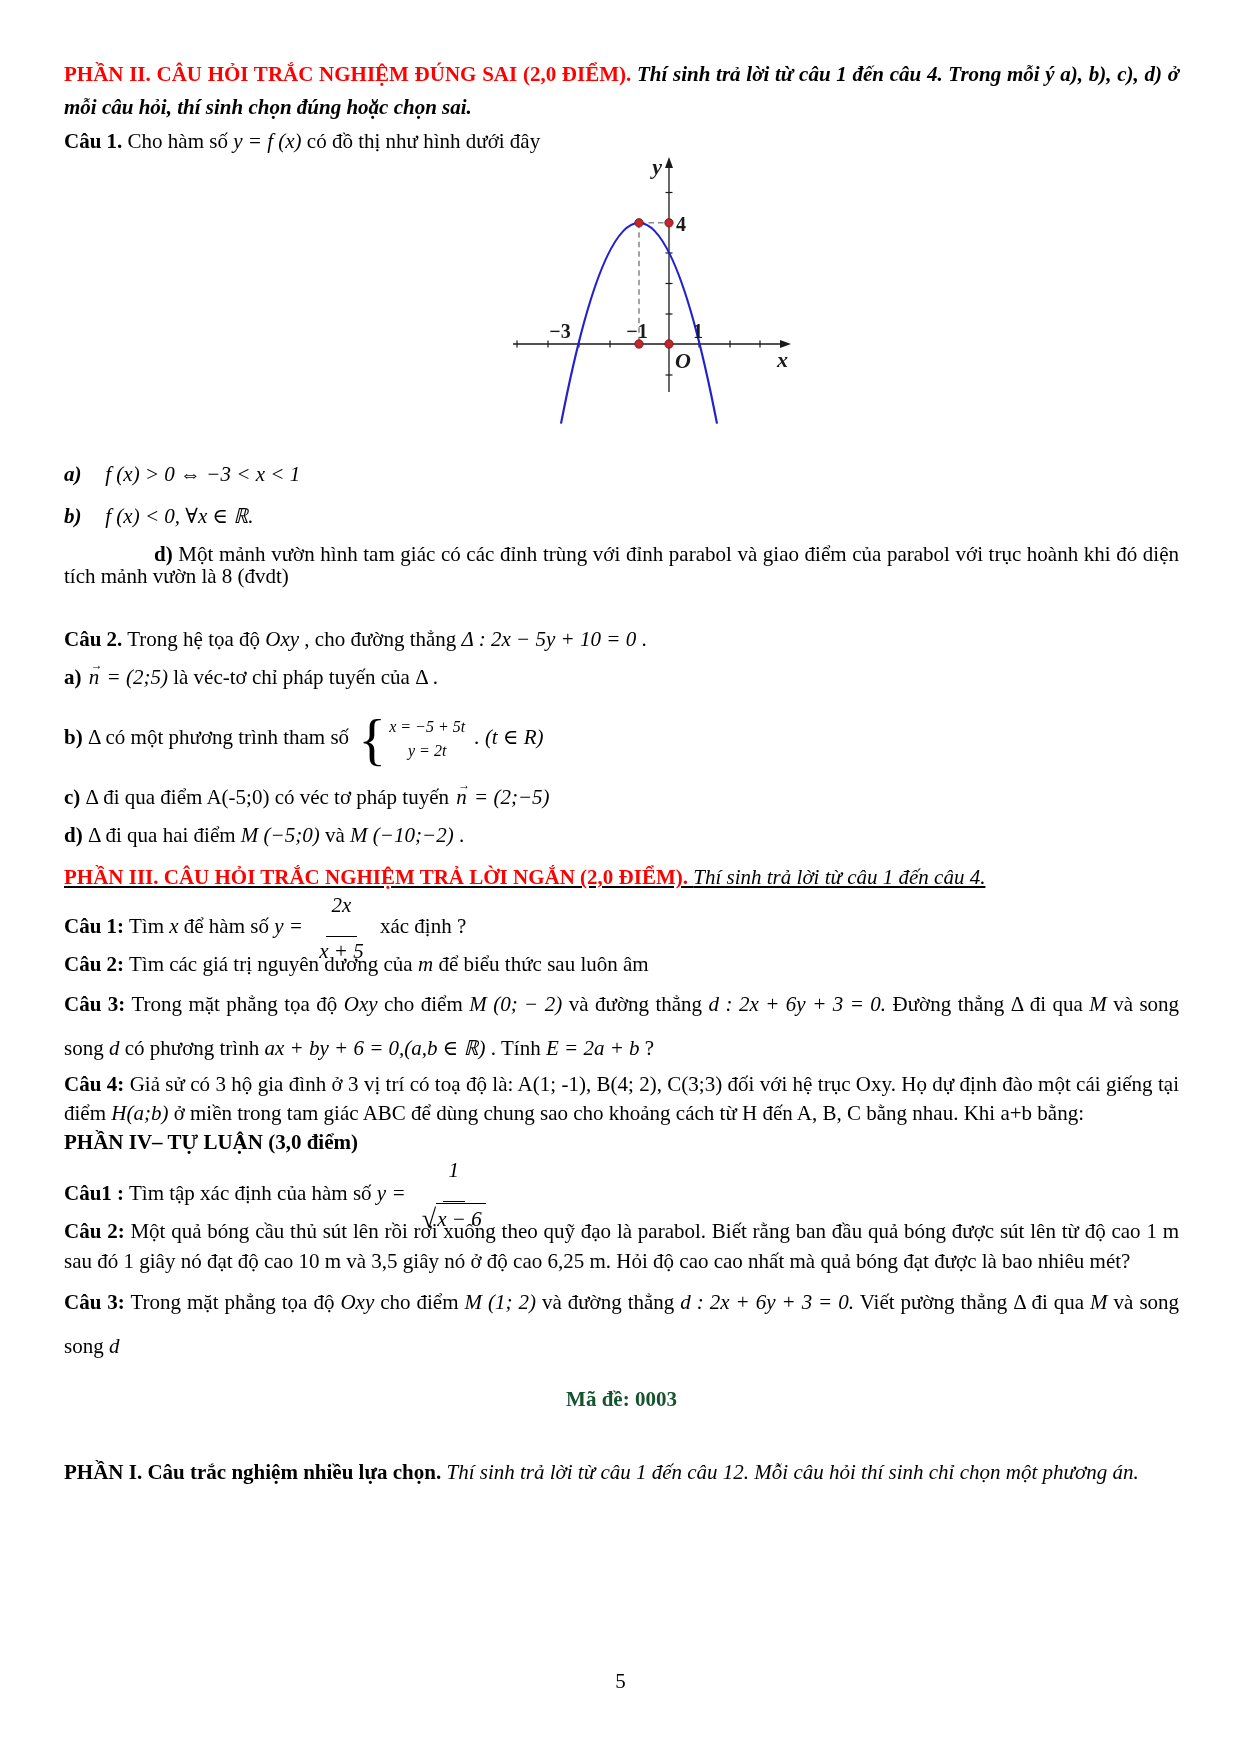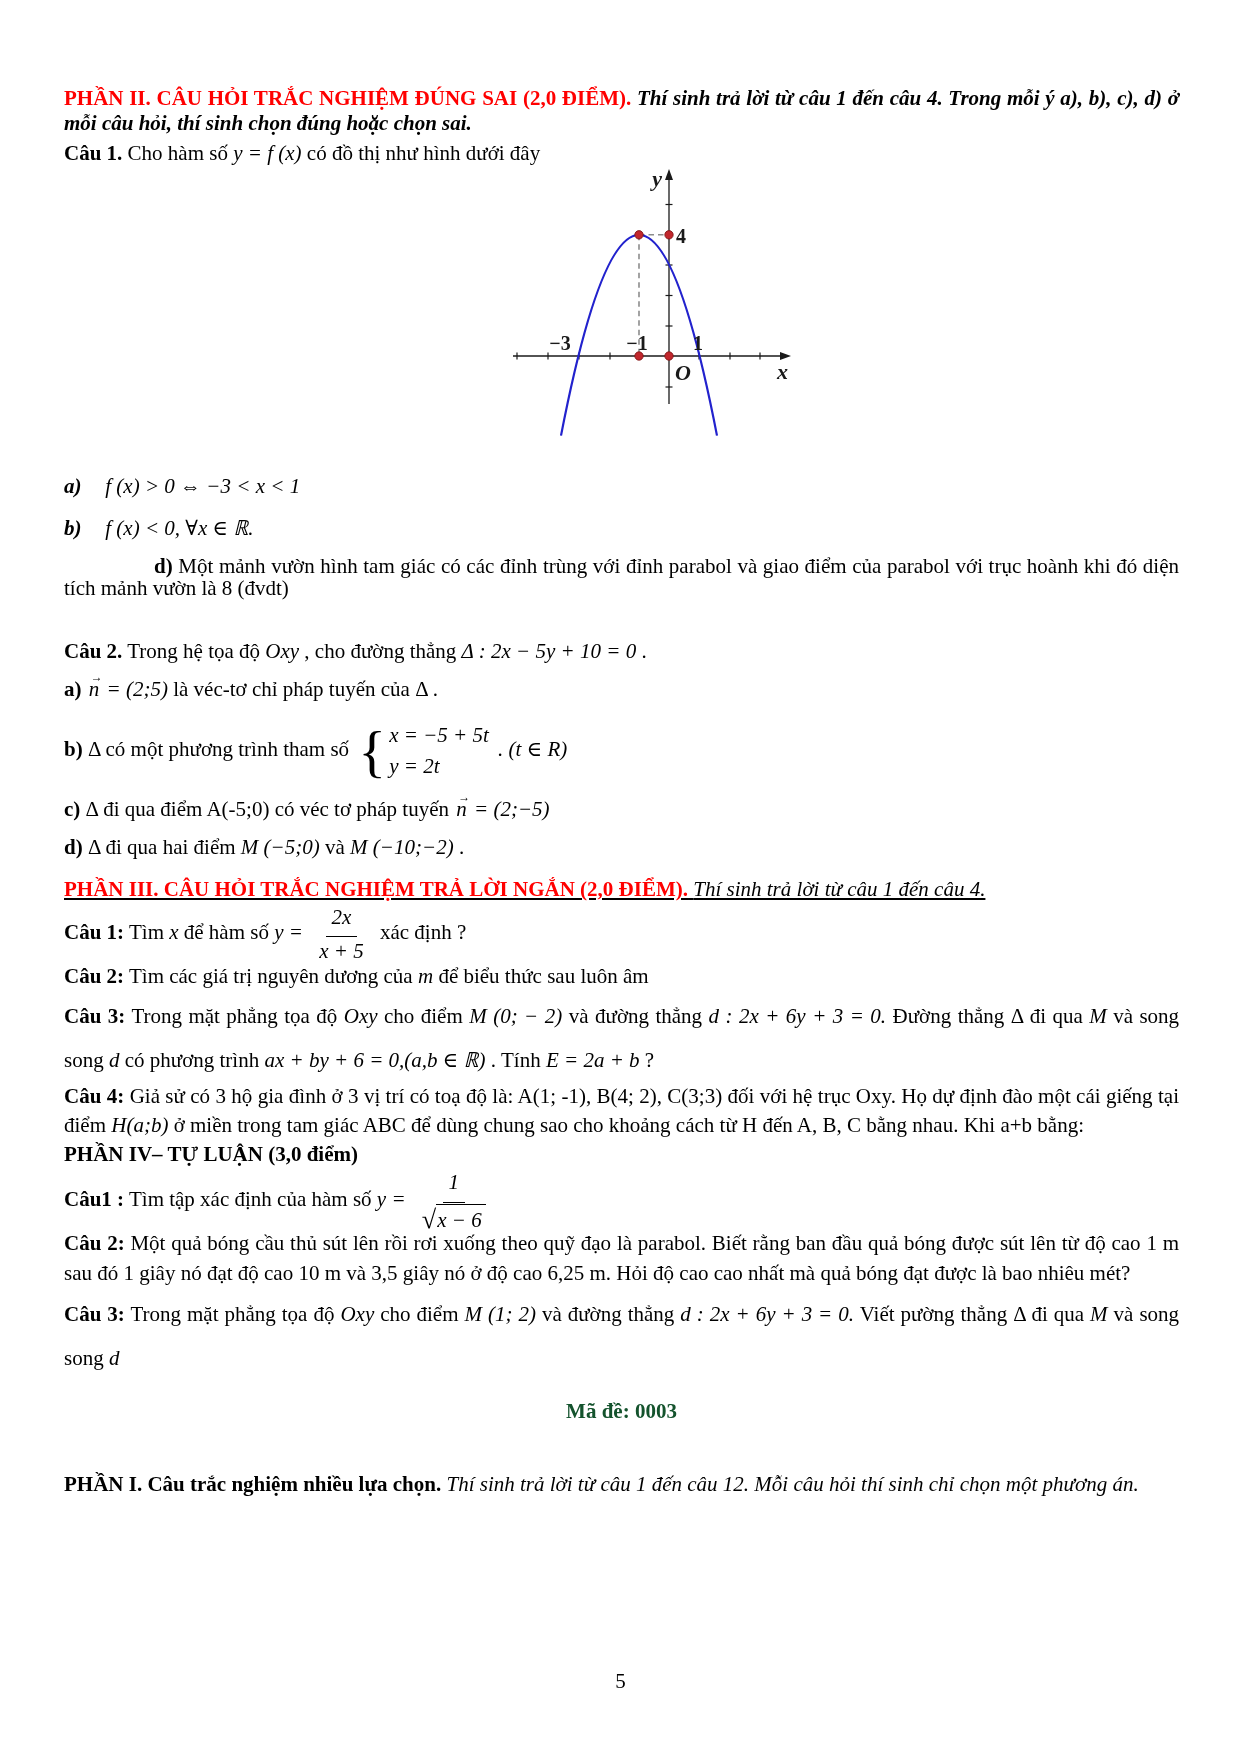--- a/index.html
+++ b/index.html
@@ -15,56 +15,56 @@
     overflow:hidden;
   }
   p{margin:0;}
   .just{text-align:justify;}
   .b{font-weight:bold;}
   .it{font-style:italic;}
   .bi{font-weight:bold;font-style:italic;}
   .red{color:#ff0000;}
   .blue{color:#14532d;}
   .mi{font-style:italic;}
-  .para{line-height:25px;margin-top:28px;}
+  .para{line-height:33px;}
 
   .q1-intro{margin-top:4px;line-height:26px;}
   .figure{margin:0 0 0 386px;width:345px;height:274px;}
   .q1opt{line-height:42px;height:42px;white-space:nowrap;}
   .q1opt .optlab{display:inline-block;width:36px;}
   .first-opt{margin-top:25px;}
   .dpar{margin-top:6px;line-height:22px;text-indent:90px;}
 
   .q2head{margin-top:37px;line-height:30px;}
   .row{white-space:nowrap;}
   .rowA{margin-top:4px;line-height:38px;height:38px;}
   .rowB{line-height:82px;height:82px;}
   .rowC{line-height:38px;height:38px;}
   .rowD{line-height:38px;height:38px;}
 
   .sys{display:inline-flex;align-items:center;vertical-align:middle;margin:0 4px;}
   .brace{font-size:58px;font-weight:400;line-height:0.85;margin-right:3px;}
-  .sys-lines{display:inline-flex;flex-direction:column;align-items:flex-start;line-height:1.5;font-size:21px;}
+  .sys-lines{display:inline-flex;flex-direction:column;align-items:center;line-height:1.5;font-size:16px;}
 
   .vec{position:relative;display:inline-block;margin:0 2px;}
   .vec-arrow{position:absolute;top:-12px;left:2px;font-size:12px;font-style:normal;}
 
   .p3head{margin-top:8px;line-height:30px;text-decoration:underline;}
   .p3q1{line-height:56px;height:56px;}
   .p3q2{line-height:32px;height:32px;}
   .p3q3{line-height:44px;margin-top:2px;}
   .p3q4{line-height:29px;}
   .p4head{line-height:29px;}
   .p4q1{line-height:60px;height:60px;}
   .p4q2{line-height:29.5px;}
   .p4q3{line-height:44px;margin-top:4px;}
 
   .frac{display:inline-flex;flex-direction:column;align-items:center;vertical-align:middle;
         text-align:center;line-height:1.25;margin:0 5px;}
-  .frac .num{display:block;border-bottom:1.6px solid #000;padding:0 6px 6px;}
+  .frac .num{display:block;border-bottom:1.6px solid #000;padding:0 6px 18px;}
   .frac .den{display:block;padding:1px 6px 0;white-space:nowrap;}
   .sqrt-sign{font-style:normal;font-size:1.25em;line-height:1;vertical-align:bottom;}
   .sqrt-body{border-top:1.6px solid #000;padding:2px 4px 0 1px;font-style:italic;display:inline-block;}
 
   .examcode{margin-top:16px;text-align:center;line-height:30px;font-weight:bold;}
   .p1head{margin-top:44px;line-height:28px;font-family:Liberation Serif, serif;}
   .pagenum{position:absolute;top:1668px;left:0;width:100%;text-align:center;line-height:26px;}
 </style>
 </head>
 <body>

